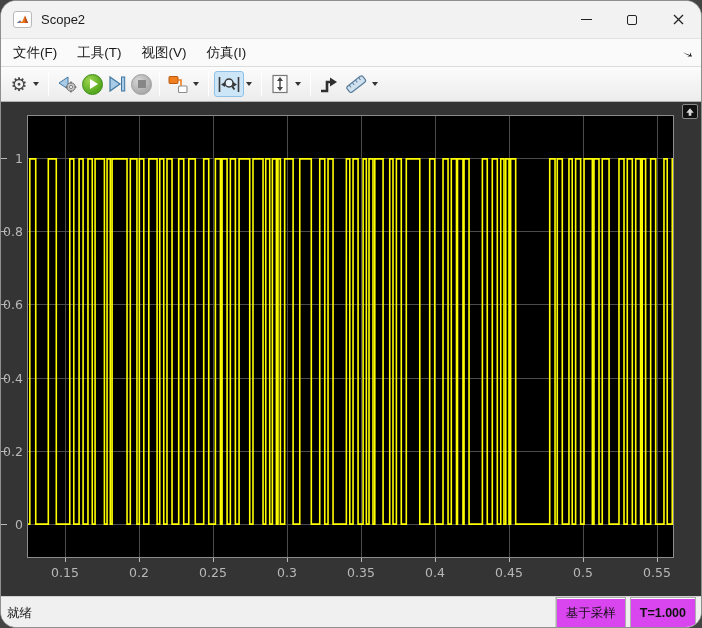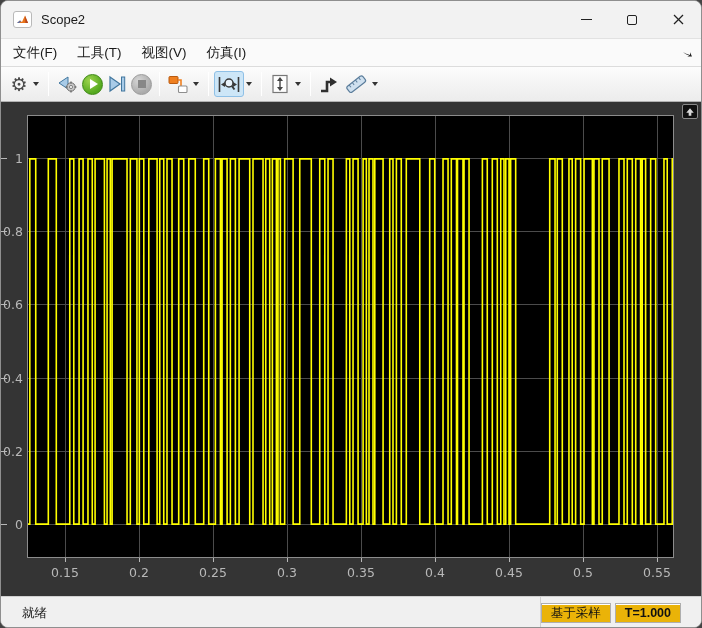--- a/index.html
+++ b/index.html
@@ -1,19 +1,19 @@
 <!DOCTYPE html>
 <html><head>
 <meta charset="utf-8">
 <style>
   * { margin:0; padding:0; box-sizing:border-box; }
   html,body { width:702px; height:628px; }
   body { font-family:"Liberation Sans","DejaVu Sans",sans-serif; background:#444; }
   .window { position:relative; width:702px; height:628px; border:1px solid #8f8f8f;
-            border-radius:8px; overflow:hidden; background:#f0f0f0; }
+            border-radius:16px; overflow:hidden; background:#f0f0f0; }
 
   
   .titlebar { height:37px; background:#f2f2f2; display:flex; align-items:center; padding-left:12px; }
   .app-icon { width:19px; height:17px; background:#fff; border:1px solid #b9b9b9; border-radius:3px;
               display:flex; align-items:center; justify-content:center; margin-right:9px; }
   .title-text { font-size:13px; color:#1a1a1a; }
   .win-controls { margin-left:auto; display:flex; height:100%; }
   .win-btn { width:46px; height:100%; display:flex; align-items:center; justify-content:center; }
   .min-glyph { width:11px; height:0; border-top:1.2px solid #222; }
   .max-glyph { width:10px; height:10px; border:1.2px solid #222; border-radius:2px; }
@@ -46,24 +46,24 @@
 
   
   .plot-region { position:relative; height:494px; background:#343434; }
   .expand-btn { position:absolute; top:2px; right:3px; width:16px; height:15px; background:#101010;
                 border:1px solid #8a8a8a; border-radius:2px; display:flex; align-items:center; justify-content:center; }
 
   
   .statusbar { height:33px; background:#f0f0f0; border-top:1px solid #d0d0d0;
                display:flex; align-items:center; font-size:12.5px; color:#111; }
   .status-left { flex:1; padding-left:6px; align-self:stretch; display:flex; align-items:center;
-                 border-right:1px solid #cfcfcf;margin-left:15px; }
-  .status-box { border:1px solid #aeaeae; background:#eab308; height:20px; display:flex; align-items:center;
+                 border-right:1px solid #cfcfcf; }
+  .status-box { border:1px solid #aeaeae; background:#d946ef; height:32px; display:flex; align-items:center;
                 padding:0 9px; margin-right:4px; box-shadow:inset 0 1px 0 #fff; }
-  .status-box.time { font-weight:bold; margin-right:20px; }
+  .status-box.time { font-weight:bold; margin-right:5px; }
 </style>
 </head>
 <body>
 
 <div class="window">
 
   <div class="titlebar">
     <div class="app-icon">
       <svg width="13" height="12" viewBox="0 0 13 12">
         <path d="M1,9 L4,6.5 L6,8 L9,1.5 L12,9 Z" fill="#e8731a"></path>

